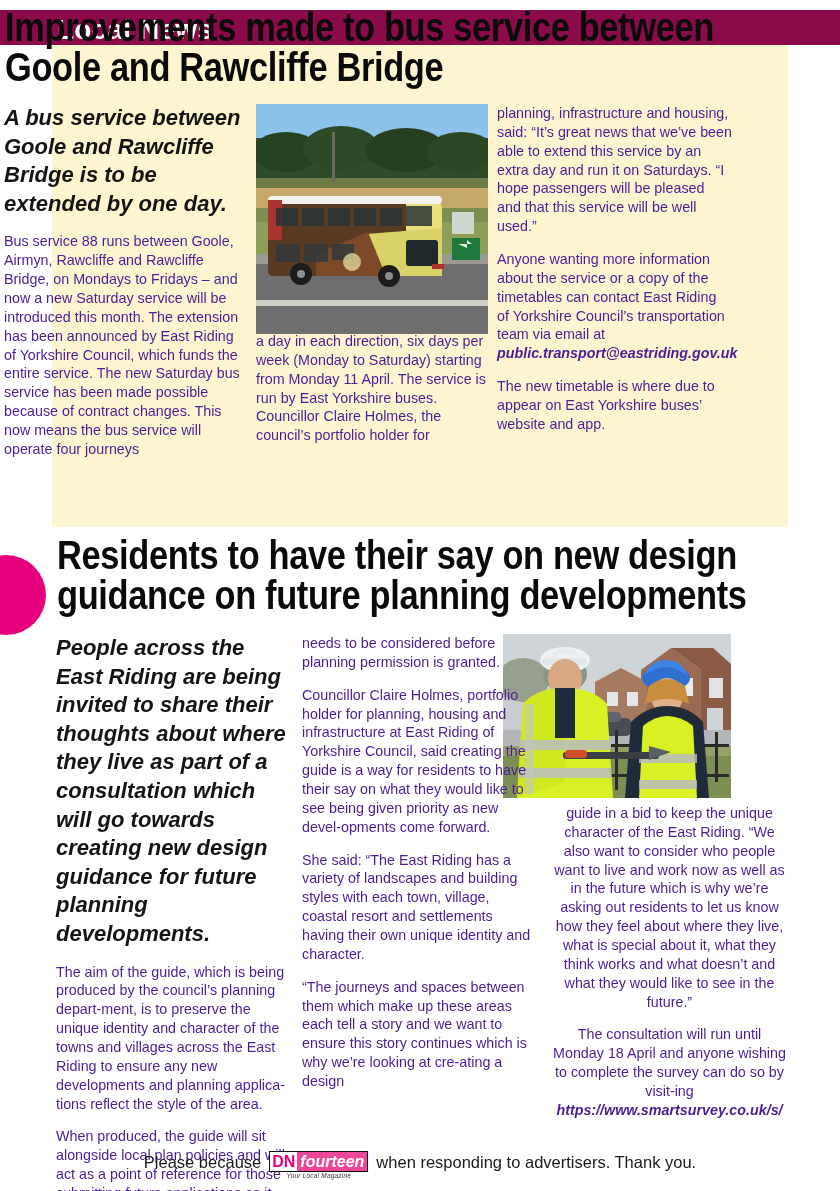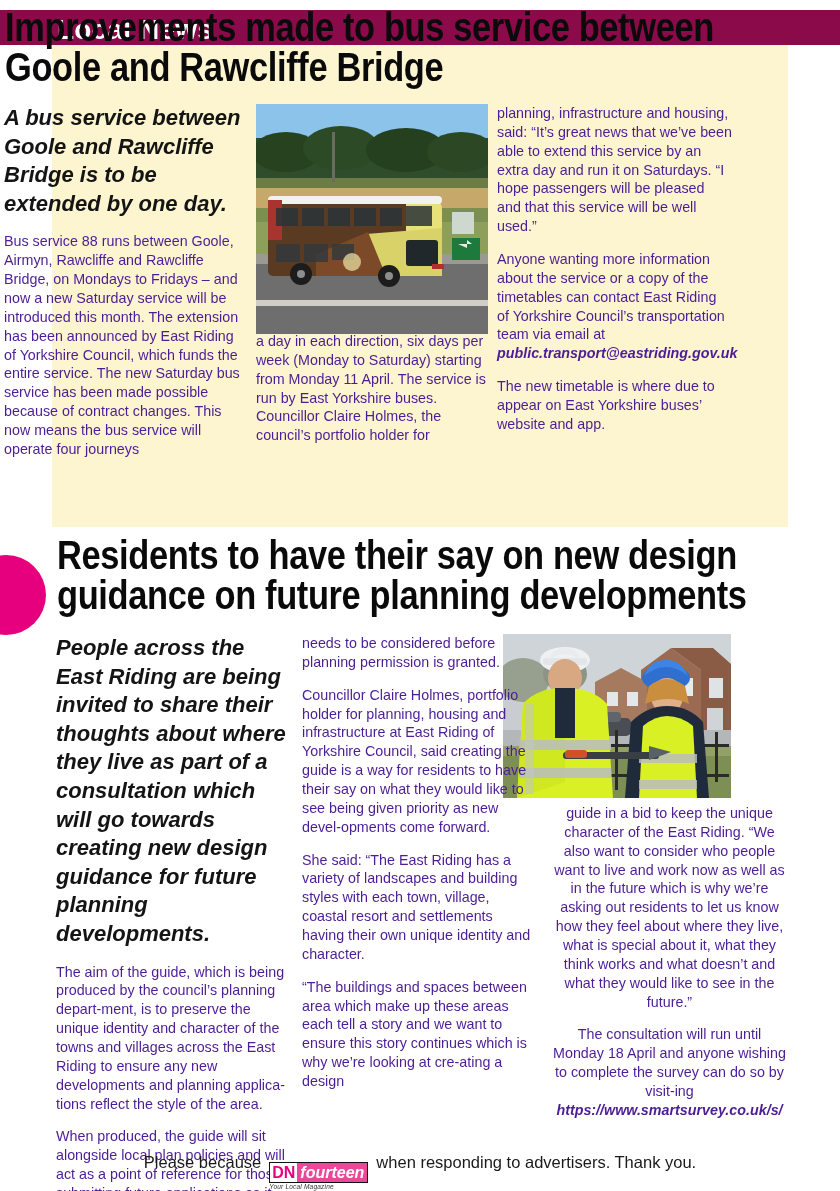--- a/index.html
+++ b/index.html
@@ -181,23 +181,24 @@
     display: flex;
     align-items: center;
     justify-content: center;
     gap: 8px;
     font-size: 16.5px;
     color: #1a1a1a;
   }
   .logo {
     display: inline-flex;
     flex-direction: column;
+    align-items: center;
     line-height: 1;
     position: relative;
-    top: 14px;
+    top: 3px;
   }
   .logo-main {
     display: inline-flex;
     align-items: stretch;
     height: 19px;
     border: 1px solid #111;
   }
   .logo-dn {
     background: #ffffff;
     color: #e6007e;
@@ -379,21 +380,21 @@
 <div class="a2-col-left">
   <p class="lede">People across the East Riding are being invited to share their thoughts about where they live as part of a consultation which will go towards creating new design guidance for future planning developments.</p>
   <p class="body">The aim of the guide, which is being produced by the council’s planning depart-ment, is to preserve the unique identity and character of the towns and villages across the East Riding to ensure any new developments and planning applica-tions reflect the style of the area.</p>
   <p class="body">When produced, the guide will sit alongside local plan policies and will act as a point of reference for those submitting future applications as it will detail what</p>
 </div>
 
 <div class="a2-col-mid">
   <p class="body">needs to be considered before planning permission is granted.</p>
   <p class="body">Councillor Claire Holmes, portfolio holder for planning, housing and infrastructure at East Riding of Yorkshire Council, said creating the guide is a way for residents to have their say on what they would like to see being given priority as new devel-opments come forward.</p>
   <p class="body">She said: “The East Riding has a variety of landscapes and building styles with each town, village, coastal resort and settlements having their own unique identity and character.</p>
-  <p class="body">“The buildings and spaces between area which make up these areas each tell a story and we want to ensure this story continues which is why we’re looking at cre-ating a design</p>
+  <p class="body">“The journeys and spaces between them which make up these areas each tell a story and we want to ensure this story continues which is why we’re looking at cre-ating a design</p>
 </div>
 
 <div class="a2-col-right">
   <p class="body">guide in a bid to keep the unique character of the East Riding. “We also want to consider who people want to live and work now as well as in the future which is why we’re asking out residents to let us know how they feel about where they live, what is special about it, what they think works and what doesn’t and what they would like to see in the future.”</p>
   <p class="body"><span>The consultation will run until Monday 18 April and anyone wishing to complete the survey can do so by visit-ing </span><span class="em-strong">https://www.smartsurvey.co.uk/s/</span></p>
 </div>
 
 <div class="footer">
   <span>Please because</span>
   <span class="logo">

